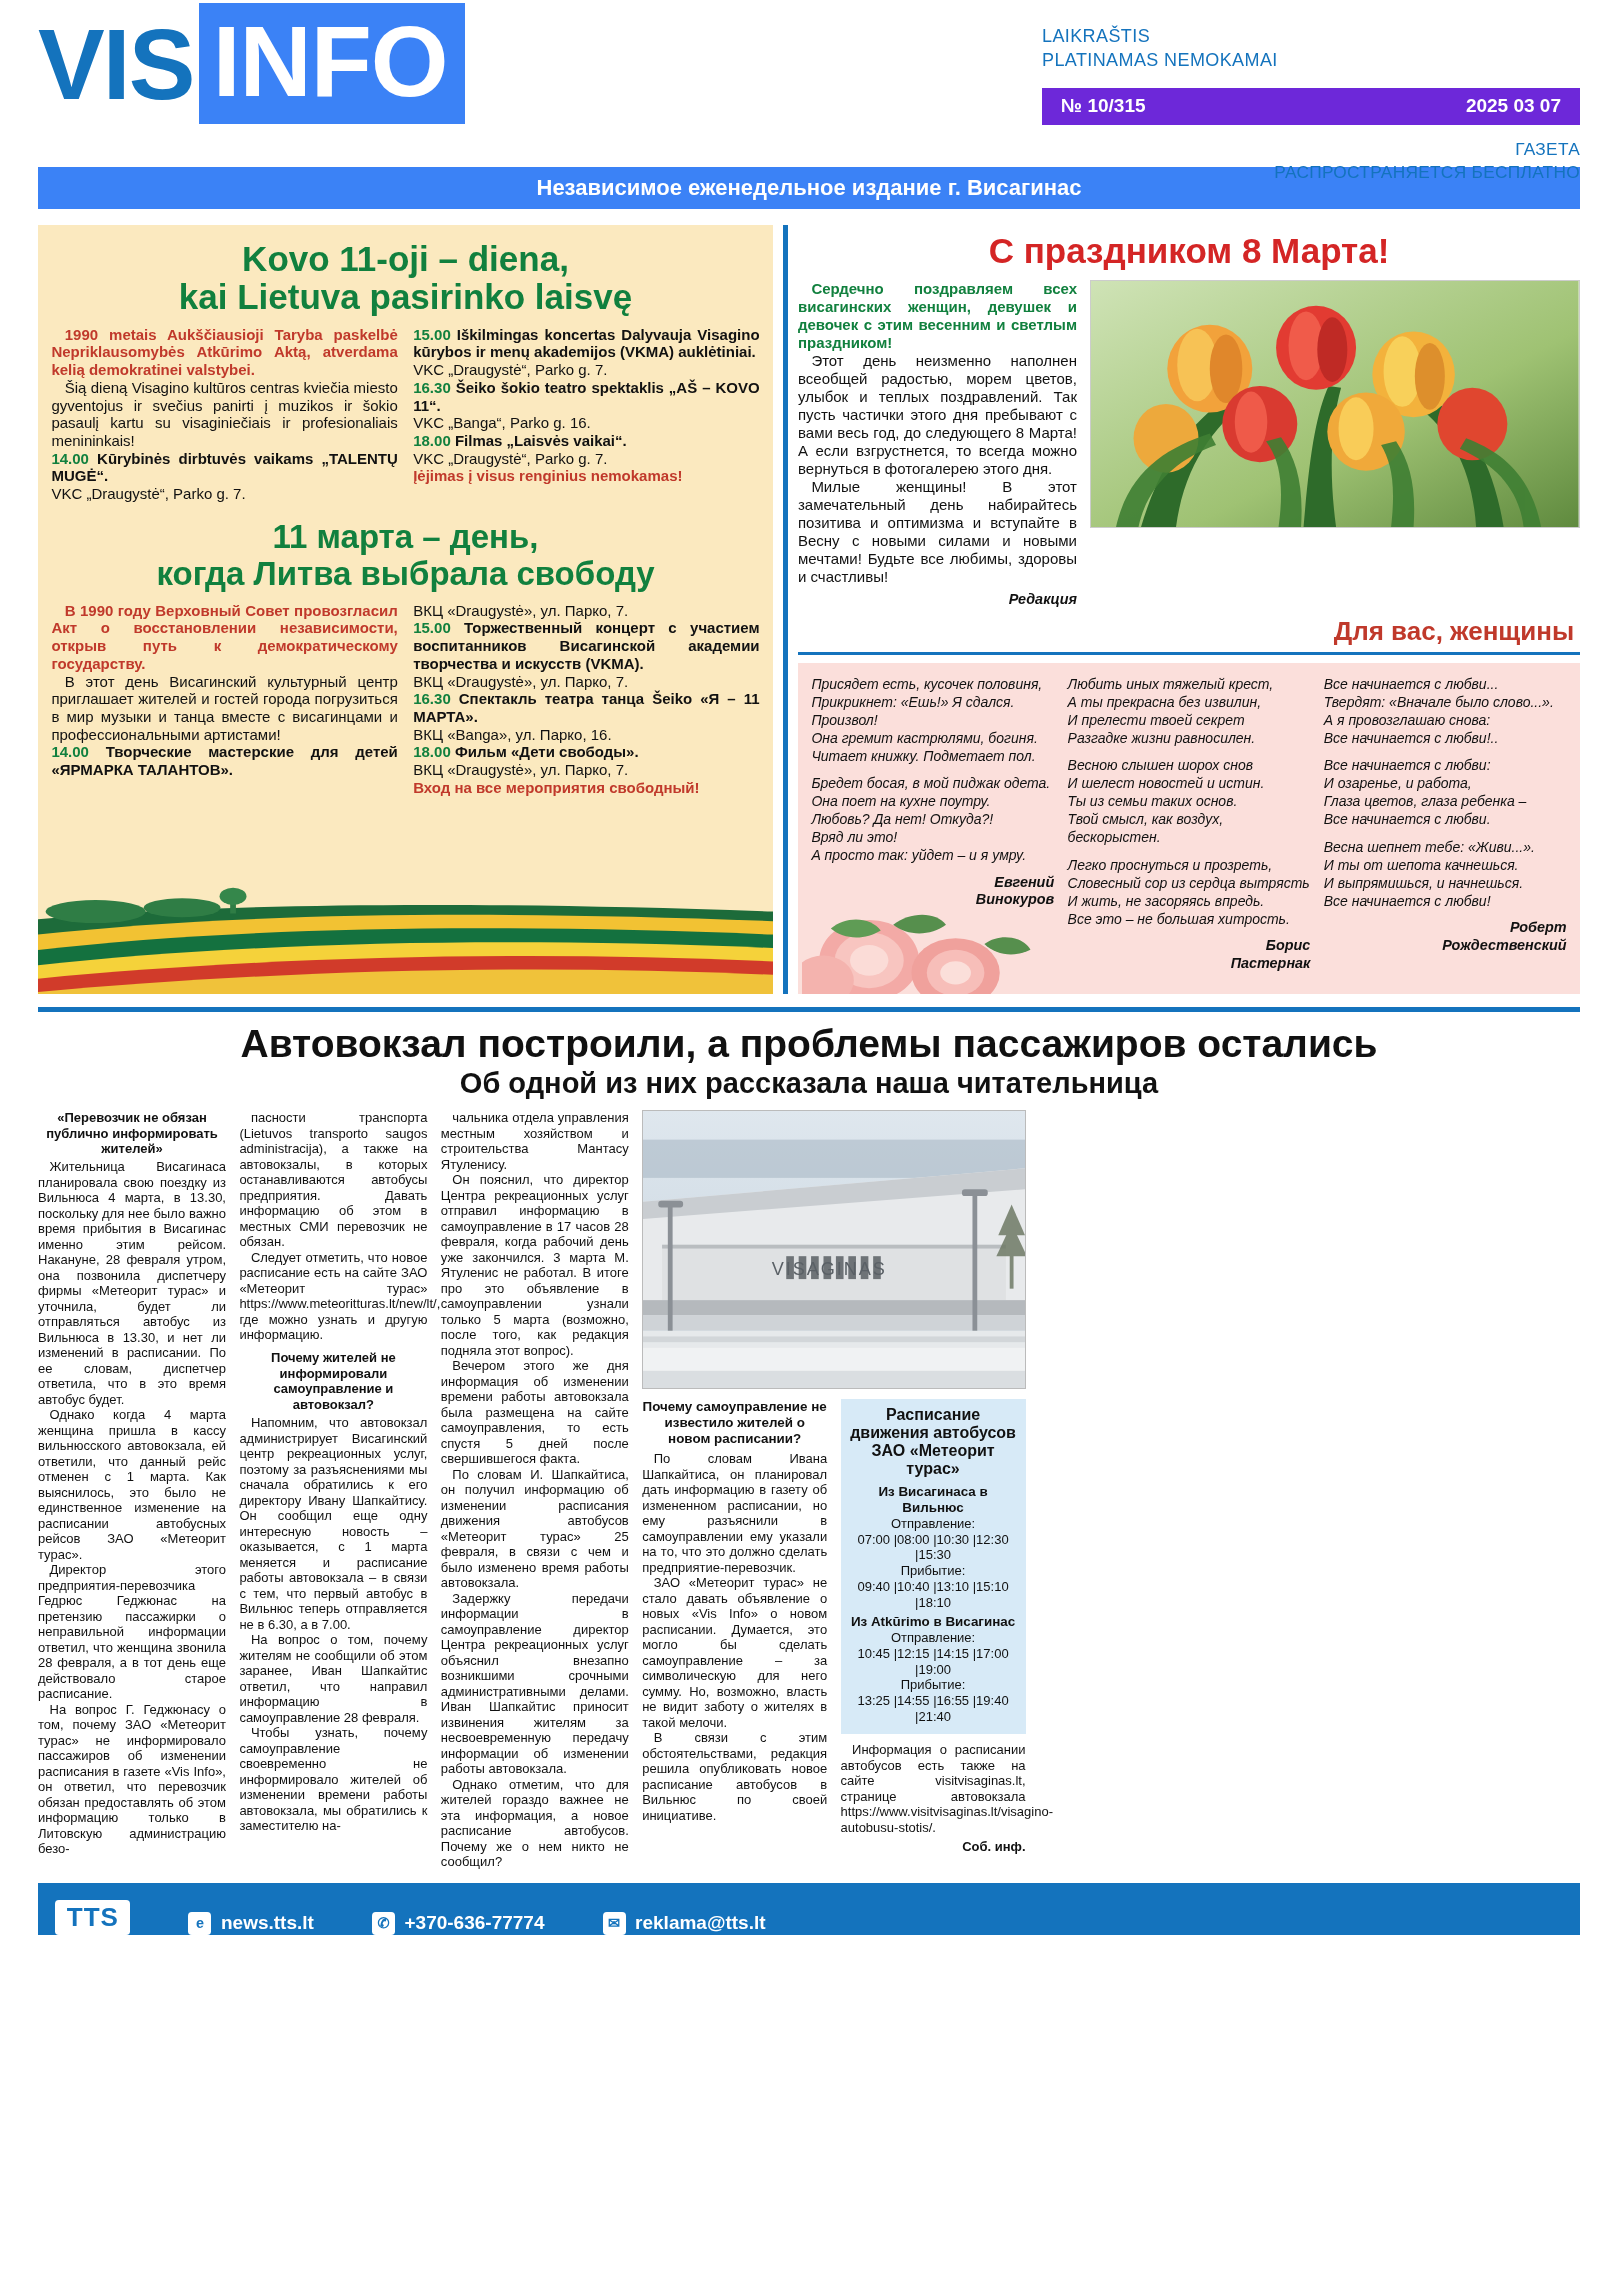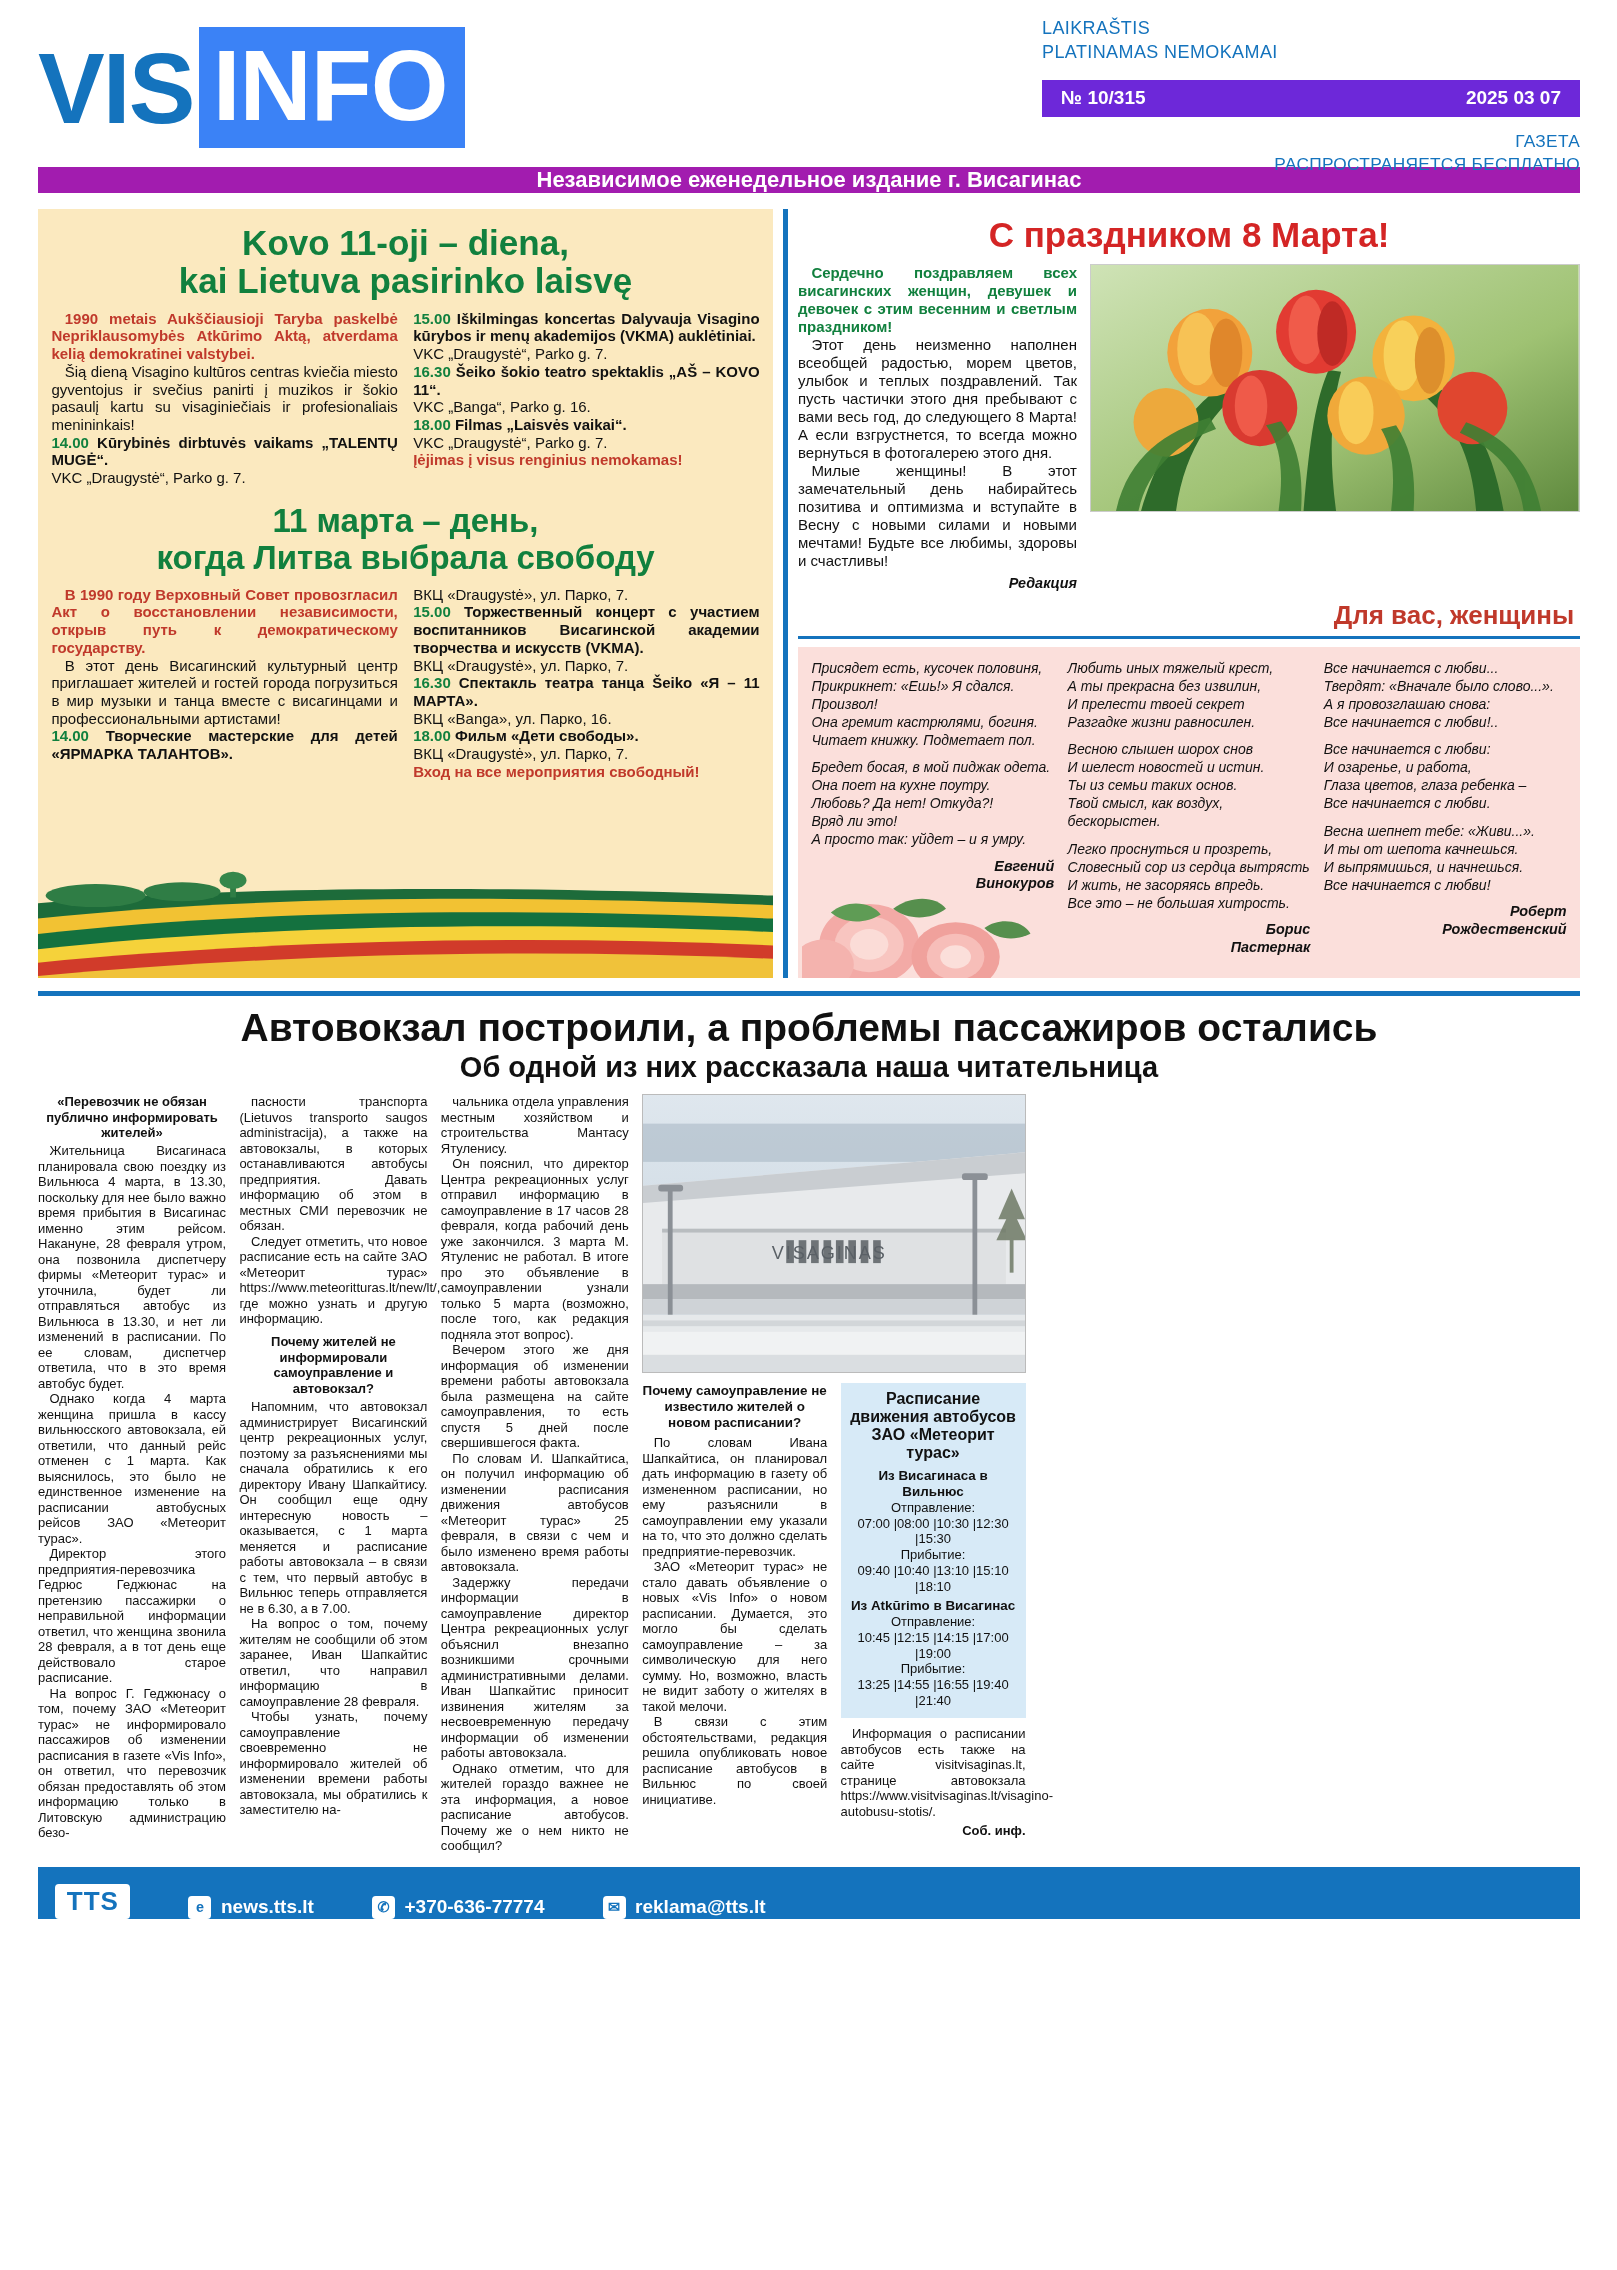--- a/index.html
+++ b/index.html
@@ -8,42 +8,42 @@
     width:1618px; height:2270px;
     background:#ffffff;
     font-family:"Liberation Sans", sans-serif;
     color:#111;
     position:relative;
     overflow:hidden;
   }
   .page { width:1618px; height:2270px; position:relative; padding:0 38px; }
 
   
-  .masthead { position:relative; height:154px; padding-top:21px; display:flex; align-items:center; }
+  .masthead { position:relative; height:154px; padding-top:7px; display:flex; align-items:flex-start; }
   .logo { display:flex; align-items:center; height:113px; }
   .logo-vis {
     font-size:100px; font-weight:bold; color:#1473bd; letter-spacing:-1.9px;
     line-height:92px; font-family:"Liberation Sans", sans-serif;
   }
   .logo-info-box {
     background:#3b82f6; color:#ffffff; font-size:100px; font-weight:bold;
     line-height:92px; padding:11.5px 17.3px 17.3px 13.4px; margin-left:5.8px; letter-spacing:-1px;
   }
   .mast-right { margin-left:auto; width:692px; padding-top:17.3px; }
   .mast-sub { color:#1473bd; font-size:18px; line-height:24px; letter-spacing:0.4px; padding-left:154px; }
   .issuebar {
     margin-top:15.4px; margin-left:154px; background:#6d28d9; color:#fff;
     height:37px; display:flex; align-items:center; justify-content:space-between;
     padding:0 19px; font-size:19px; font-weight:bold;
   }
   .mast-free { text-align:right; color:#1473bd; font-size:17.3px; line-height:23px; margin-top:13.4px; letter-spacing:0.3px; }
 
   
   .slogan {
-    margin-top:13.4px; background:#a21caf; color:#fff; height:26px;
+    margin-top:13.4px; background:#3b82f6; color:#fff; height:42px;
     display:flex; align-items:center; justify-content:center;
     font-size:22px; font-weight:bold;
   }
 
   
   .top-section { display:flex; margin-top:15.4px; height:769px; }
   .left-block { width:735px; background:#fbe9bf; position:relative; overflow:hidden; display:flex; flex-direction:column; }
   .lt-head {
     text-align:center; color:#11803e; font-weight:bold; font-size:35px;
     line-height:38px; padding:15.4px 11.5px 9.6px;

